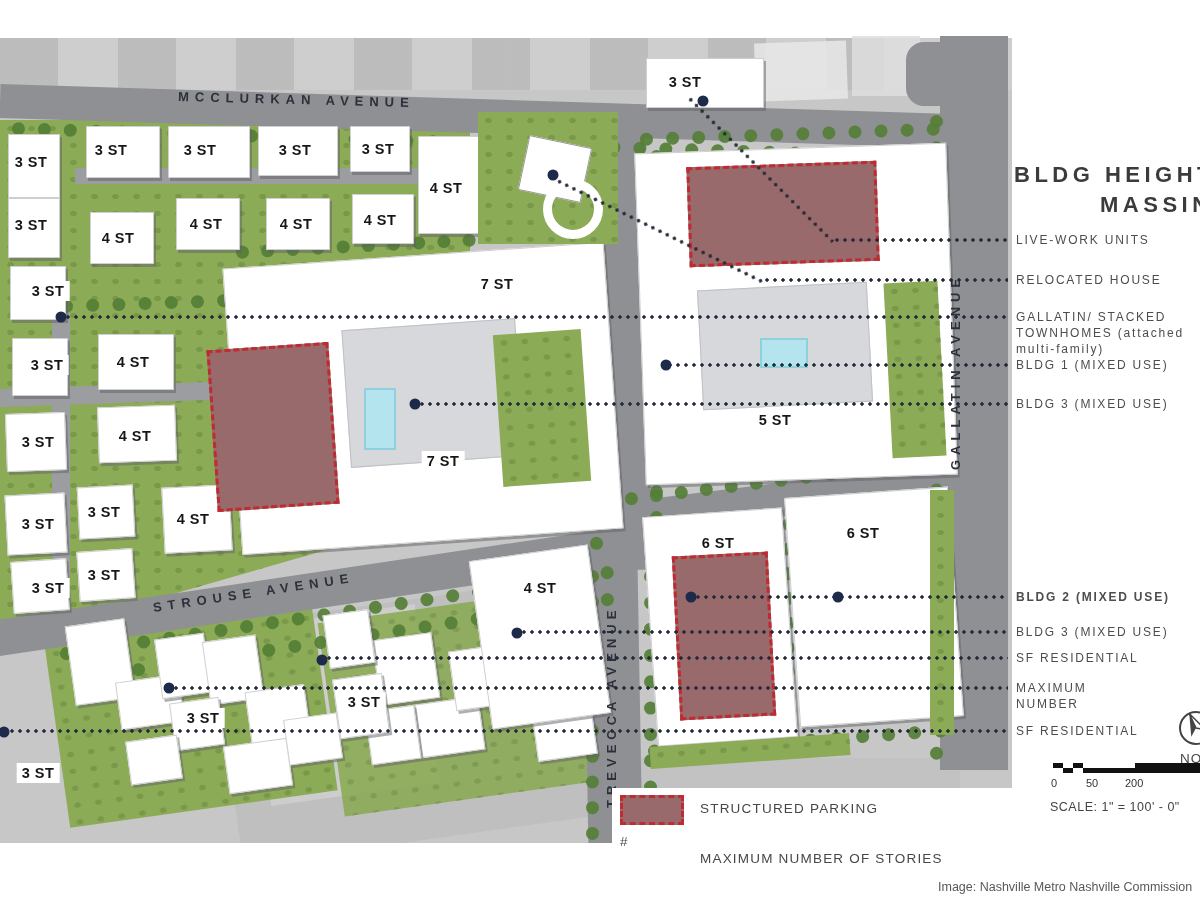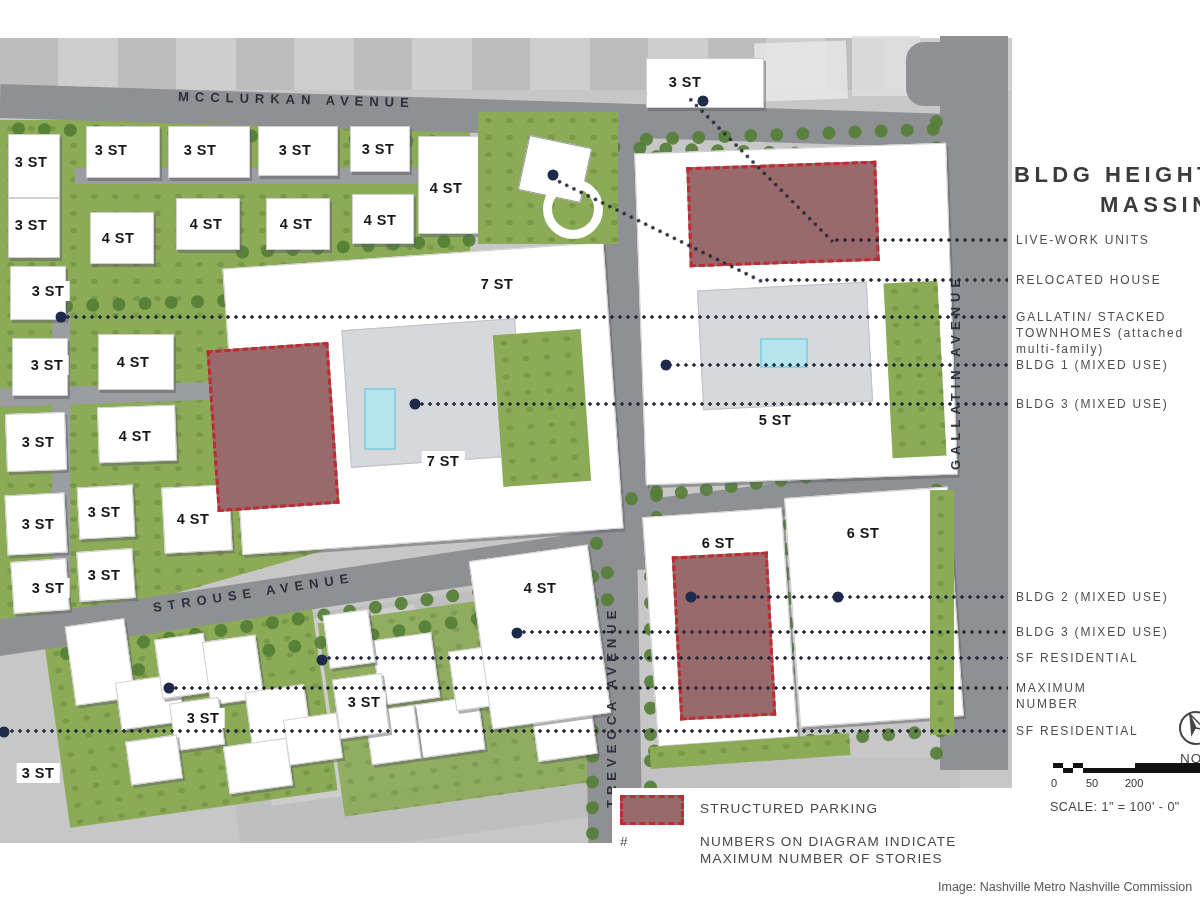--- a/index.html
+++ b/index.html
@@ -214,21 +214,21 @@
         <div class="legend-line">GALLATIN/ STACKED</div>
         <div class="legend-line">TOWNHOMES (attached</div>
         <div class="legend-line">multi-family)</div>
       </div>
       <div class="abs " style="left: 1016px; top: 357px; z-index: 9;">
         <div class="legend-line">BLDG 1 (MIXED USE)</div>
       </div>
       <div class="abs " style="left: 1016px; top: 396px; z-index: 9;">
         <div class="legend-line">BLDG 3 (MIXED USE)</div>
       </div>
-      <div class="abs " style="left: 1016px; top: 589px; z-index: 9;">
+      <div class="abs " style="left: 1016px; top: 589px; z-index: 9; font-weight: bold;">
         <div class="legend-line">BLDG 2 (MIXED USE)</div>
       </div>
       <div class="abs " style="left: 1016px; top: 624px; z-index: 9;">
         <div class="legend-line">BLDG 3 (MIXED USE)</div>
       </div>
       <div class="abs " style="left: 1016px; top: 650px; z-index: 9;">
         <div class="legend-line">SF RESIDENTIAL</div>
       </div>
       <div class="abs " style="left: 1016px; top: 680px; z-index: 9;">
         <div class="legend-line">MAXIMUM</div>
@@ -237,21 +237,20 @@
       <div class="abs " style="left: 1016px; top: 723px; z-index: 9;">
         <div class="legend-line">SF RESIDENTIAL</div>
       </div>
     </div>
 
   <div class="abs" style="left:0px;top:843px;width:1200px;height:57px;background:#fff;z-index:8;"></div>
   <div class="abs" style="left:612px;top:788px;width:402px;height:88px;background:#fff;z-index:9;">
     <div class="abs parking" style="left:8px;top:7px;width:64px;height:30px;"></div>
     <div class="abs note-text" style="left:88px;top:12px;">STRUCTURED PARKING</div>
     <div class="abs note-text" style="left:8px;top:45px;">#</div>
-    <div class="abs note-text" style="left:88px;top:45px;">NUMBERS ON DIAGRAM INDICATE</div>
     <div class="abs note-text" style="left:88px;top:62px;">MAXIMUM NUMBER OF STORIES</div>
   </div>
 
   <div class="abs" style="left:1040px;top:758px;width:160px;height:70px;z-index:10;background:#fff;">
     <div class="abs" style="left:13px;top:5px;width:40px;height:5px;background:repeating-linear-gradient(90deg,#111 0 10px,rgba(0,0,0,0) 10px 20px);"></div>
     <div class="abs" style="left:13px;top:10px;width:40px;height:5px;background:repeating-linear-gradient(90deg,rgba(0,0,0,0) 0 10px,#111 10px 20px);"></div>
     <div class="abs" style="left:53px;top:10px;width:44px;height:5px;background:#111;"></div>
     <div class="abs" style="left:95px;top:5px;width:65px;height:10px;background:#111;"></div>
     <div class="abs tick" style="left:11px;top:19px;">0</div>
     <div class="abs tick" style="left:46px;top:19px;">50</div>

